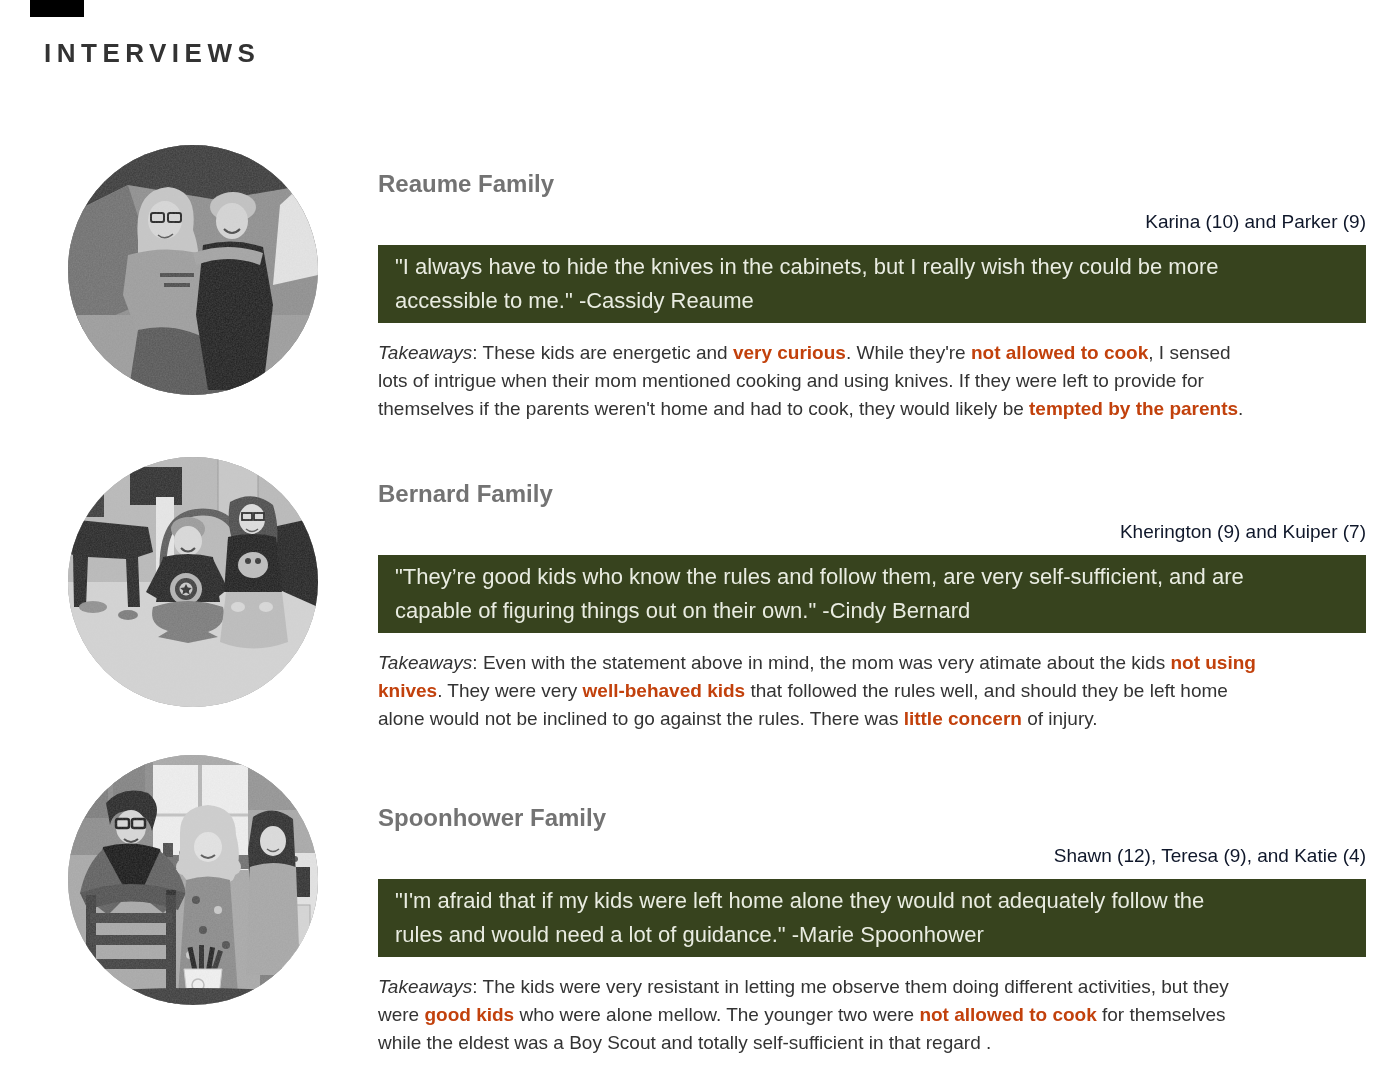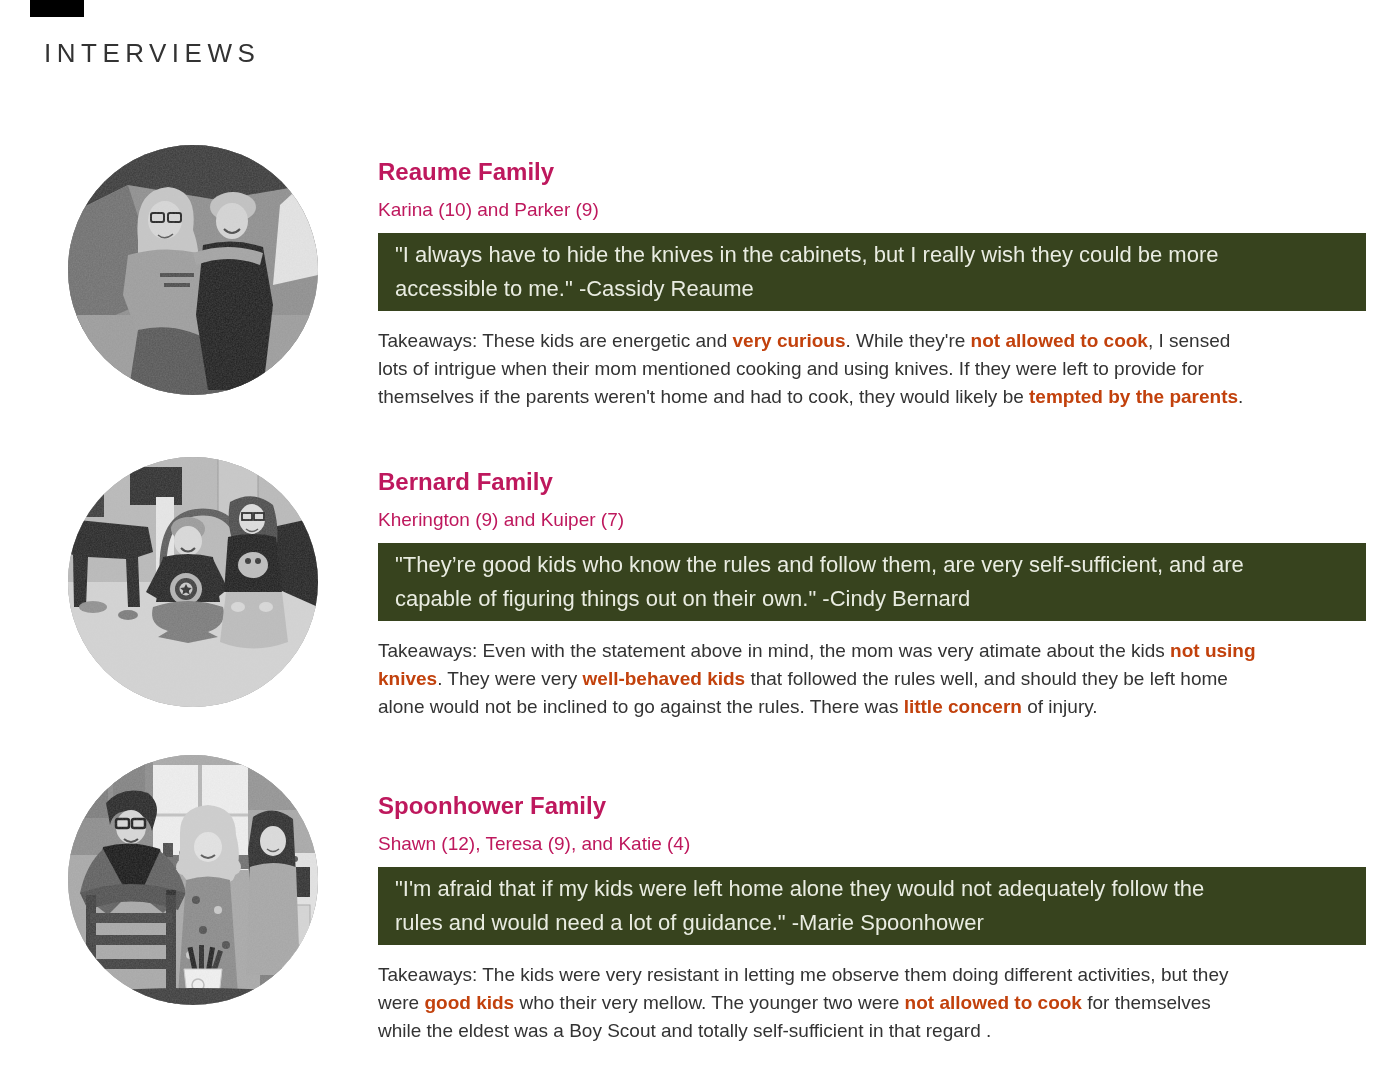--- a/index.html
+++ b/index.html
@@ -4,43 +4,43 @@
 <style>
   * { box-sizing: border-box; margin: 0; padding: 0; }
   html,body { background:#ffffff; }
   body {
     width: 1400px; height: 1082px; position: relative; overflow: hidden;
     font-family: "Liberation Sans", "DejaVu Sans", sans-serif;
   }
   .corner-box { position:absolute; left:30px; top:0; width:54px; height:17px; background:#000; }
   .page-title {
     position:absolute; left:44px; top:38px;
-    font-size:26px; font-weight:400; letter-spacing:5.5px; color:#333;
+    font-size:26px; font-weight:700; letter-spacing:5.5px; color:#333;
   }
   .section { position:absolute; left:0; width:1400px; }
   #s1 { top:145px; } #s2 { top:457px; } #s3 { top:755px; }
   .photo {
     position:absolute; left:68px; top:0; width:250px; height:250px;
     border-radius:50%; overflow:hidden; background:#999;
   }
   .photo svg { display:block; width:100%; height:100%; }
   .content { position:absolute; left:378px; width:988px; }
   #s1 .content { top:14px; } #s2 .content { top:12px; } #s3 .content { top:38px; }
-  .family-name { font-size:24px; font-weight:700; color:#be185d; line-height:26px; }
-  .members { margin-top:14px; font-size:19px; color:#be185d; line-height:22px; }
+  .family-name { font-size:24px; font-weight:700; color:#737373; line-height:26px;margin-top:12px; }
+  .members { margin-top:14px; font-size:19px; color:#0f172a; line-height:22px;text-align:right; }
   .quote-banner {
     margin-top:12px; width:988px;
     background: var(--banner-bg, #37431e); color: var(--banner-text, #e9ece1);
     font-size:22px; line-height:34px; padding:5px 17px;
   }
   .quote-banner .tline { white-space:nowrap; }
   .takeaways { margin-top:16px; font-size:19px; line-height:28px; color:#333; }
   .takeaways .tline { white-space:nowrap; }
   .seg-b { font-weight:700; color:#c2410c; }
-  .seg-i { }
+  .seg-i { font-style:italic; }
 </style>
 </head>
 <body>
 
 <div class="corner-box"></div>
 
 <div class="page-title">INTERVIEWS</div>
 
 <div class="section" id="s1">
   <div class="photo">
@@ -221,17 +221,17 @@
   </div>
   <div class="content">
     <div class="family-name">Spoonhower Family</div>
     <div class="members">Shawn (12), Teresa (9), and Katie (4)</div>
     <div class="quote-banner">
         <div class="tline"><span>"I'm afraid that if my kids were left home alone they would not adequately follow the</span></div>
         <div class="tline"><span>rules and would need a lot of guidance." -Marie Spoonhower</span></div>
       </div>
     <div class="takeaways">
         <div class="tline"><span class="seg-i">Takeaways</span><span>: The kids were very resistant in letting me observe them doing different activities, but they</span></div>
-        <div class="tline"><span>were </span><span class="seg-b">good kids</span><span> who their very mellow. The younger two were </span><span class="seg-b">not allowed to cook</span><span> for themselves</span></div>
+        <div class="tline"><span>were </span><span class="seg-b">good kids</span><span> who were alone mellow. The younger two were </span><span class="seg-b">not allowed to cook</span><span> for themselves</span></div>
         <div class="tline"><span>while the eldest was a Boy Scout and totally self-sufficient in that regard .</span></div>
       </div>
   </div>
 </div>
 
 </body></html>

